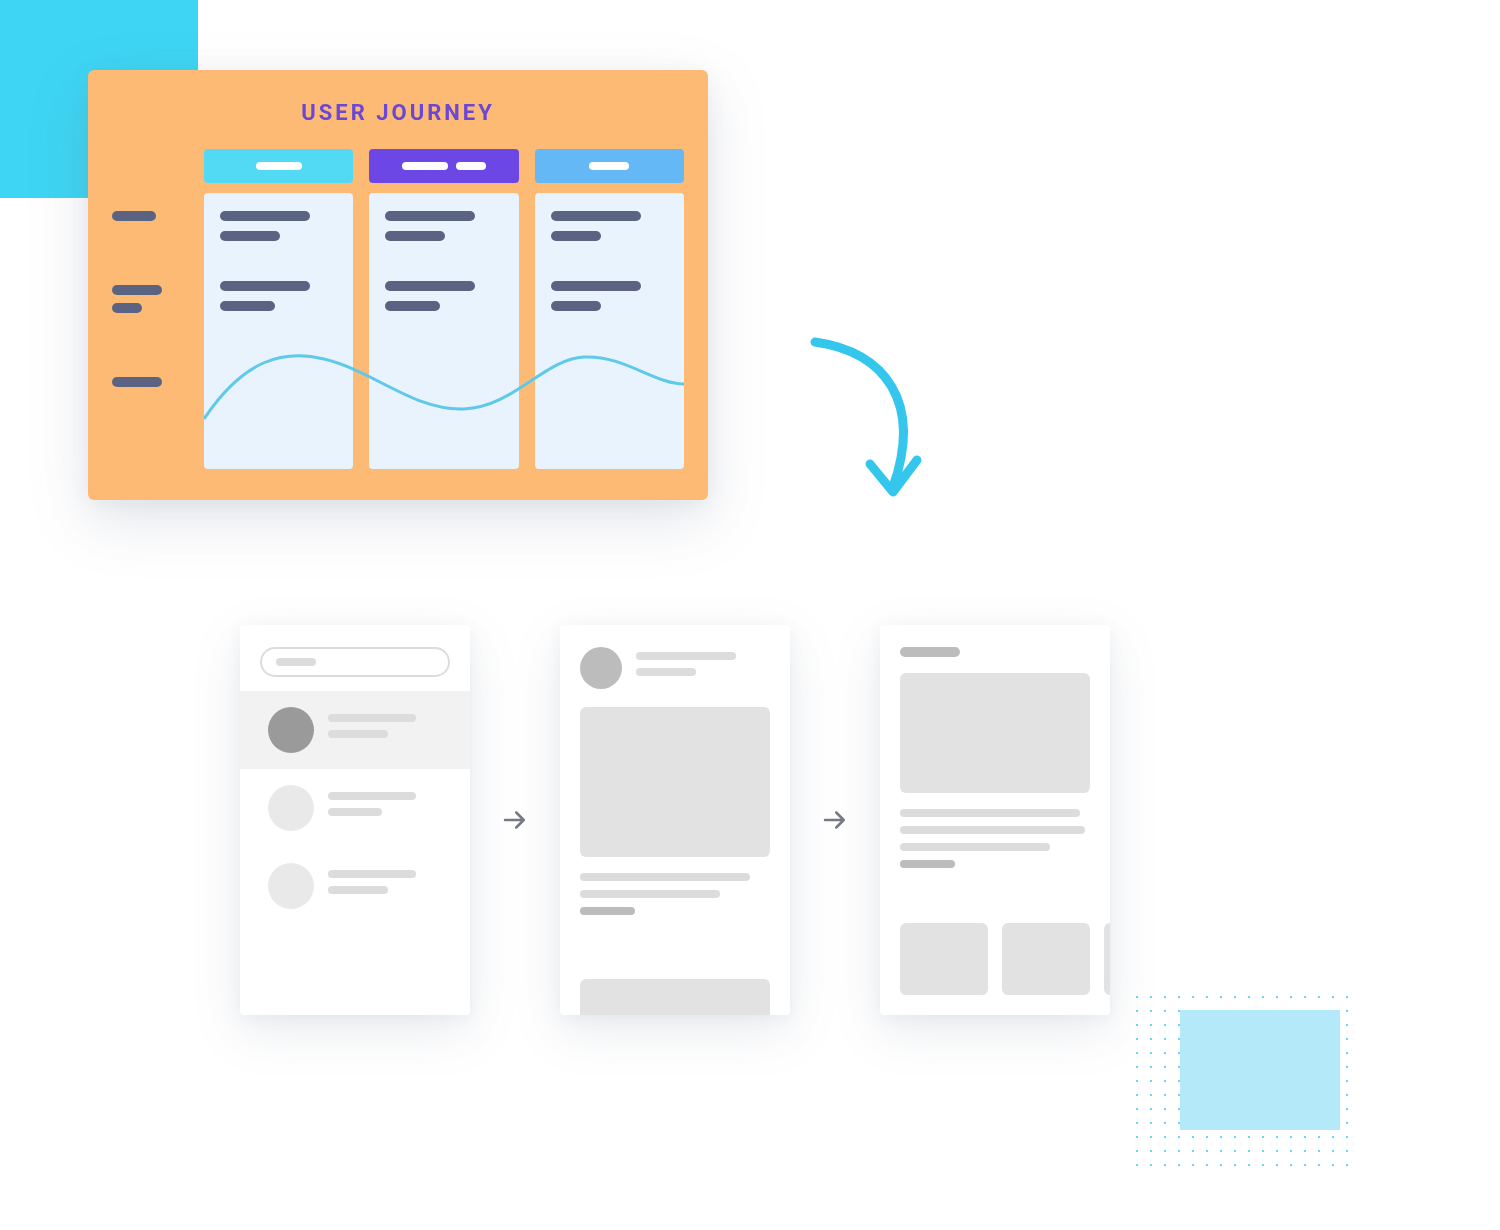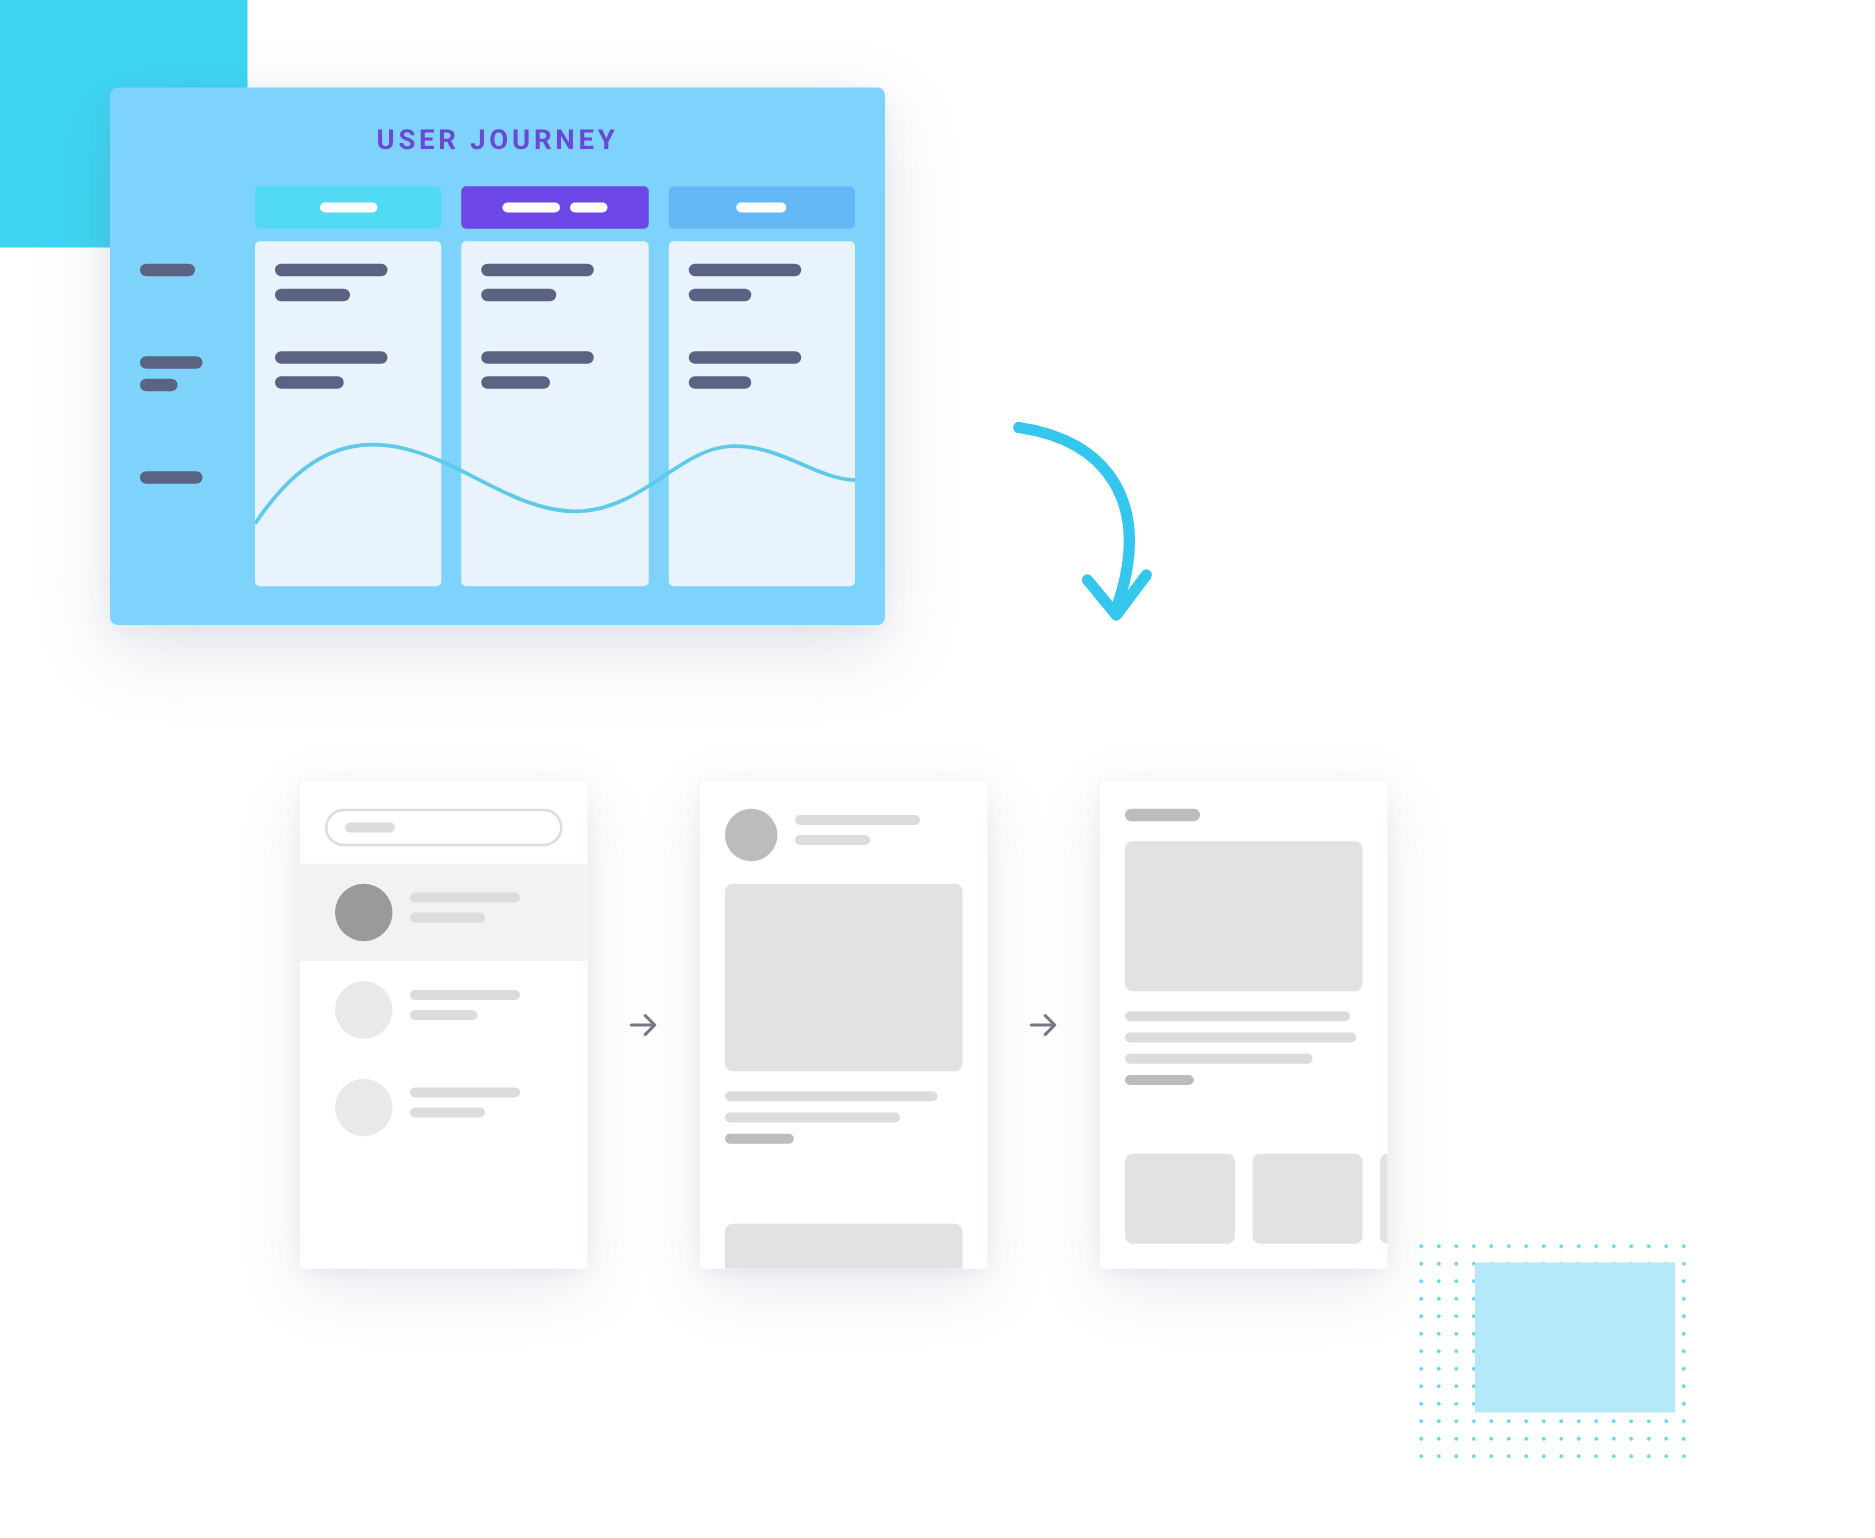--- a/index.html
+++ b/index.html
@@ -39,21 +39,21 @@
     background-size: 14px 14px;
   }
 
   
   .journey-card {
     position: absolute;
     top: 70px;
     left: 88px;
     width: 620px;
     height: 430px;
-    background: #7dd3fc;
+    background: #fdba74;
     border-radius: 6px;
     box-shadow: 0 20px 60px rgba(100,110,140,0.18), 0 4px 20px rgba(100,110,140,0.08);
     padding: 30px 24px 20px 24px;
     overflow: hidden;
   }
   .journey-title {
     text-align: center;
     font-size: 22px;
     font-weight: 700;
     letter-spacing: 3px;

